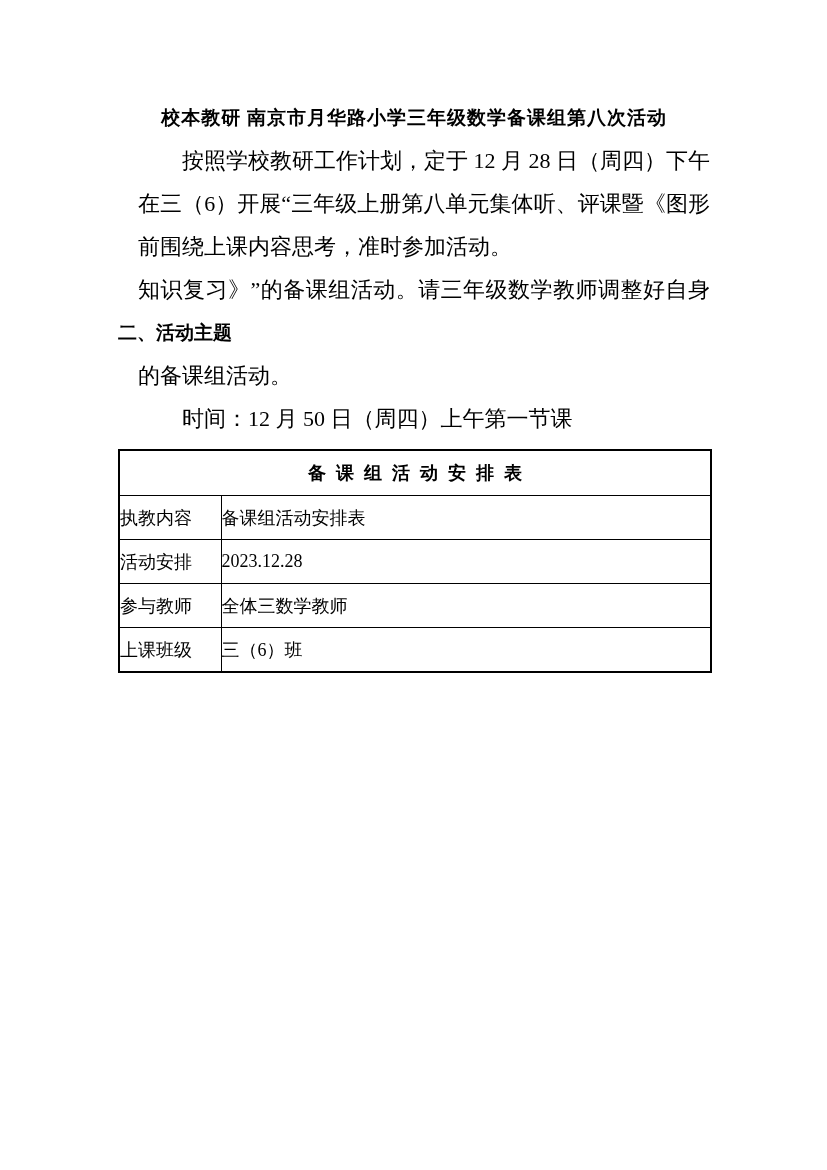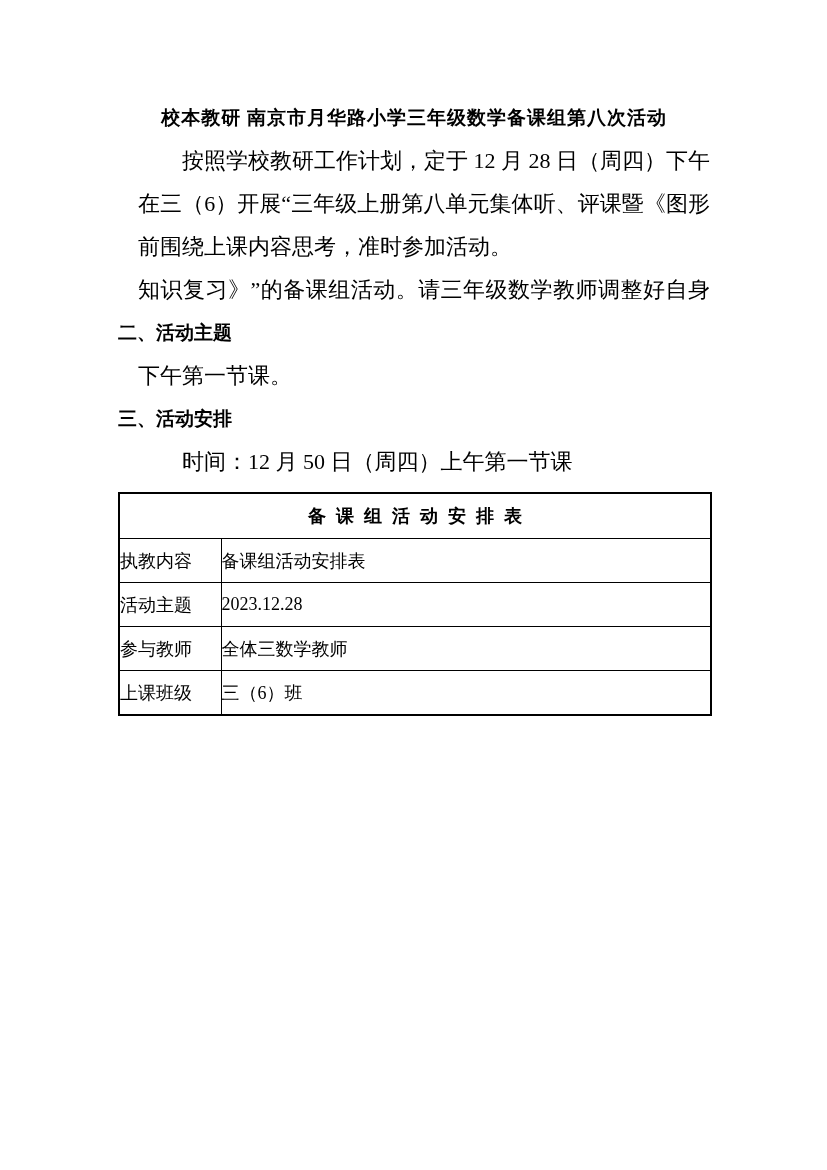--- a/index.html
+++ b/index.html
@@ -96,41 +96,40 @@
     <div class="doc-title">校本教研 南京市月华路小学三年级数学备课组第八次活动</div>
 
 
     <div class="bodyline just ind-2">按照学校教研工作计划，定于 12 月 28 日（周四）下午第一节课</div>
     <div class="bodyline just">在三（6）开展“三年级上册第八单元集体听、评课暨《图形与几何</div>
     <div class="bodyline">前围绕上课内容思考，准时参加活动。</div>
     <div class="bodyline just">知识复习》”的备课组活动。请三年级数学教师调整好自身课务，提</div>
 
     <div class="heading">二、活动主题</div>
 
-    <div class="bodyline">下午第一节课。</div>
+    <div class="bodyline">的备课组活动。</div>
 
-    <div class="heading">三、活动安排</div>
 
     <div class="bodyline ind-2">时间：12 月 50 日（周四）上午第一节课</div>
 
     <table class="schedule">
       <colgroup>
           <col class="c1">
           <col class="c2">
         </colgroup>
       <tbody>
           <tr>
         <td colspan="2" class="tbl-title">备课组活动安排表</td>
       </tr>
       <tr>
         <td class="lbl">执教内容</td>
         <td class="val">备课组活动安排表</td>
       </tr>
       <tr>
-        <td class="lbl">活动主题</td>
+        <td class="lbl">活动安排</td>
         <td class="val">2023.12.28</td>
       </tr>
       <tr>
         <td class="lbl">参与教师</td>
         <td class="val">全体三数学教师</td>
       </tr>
       <tr>
         <td class="lbl">上课班级</td>
         <td class="val">三（6）班</td>
       </tr>

